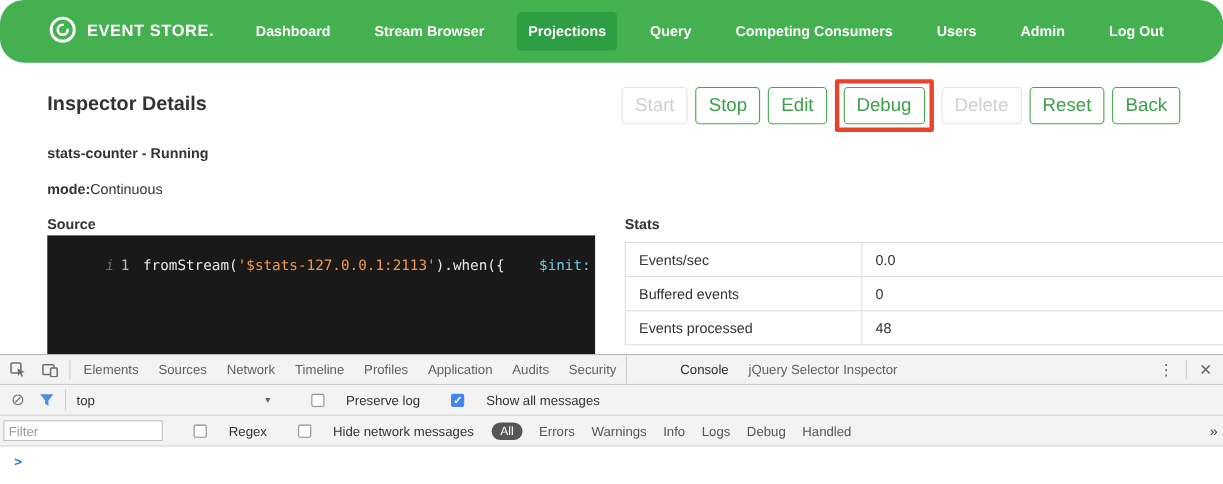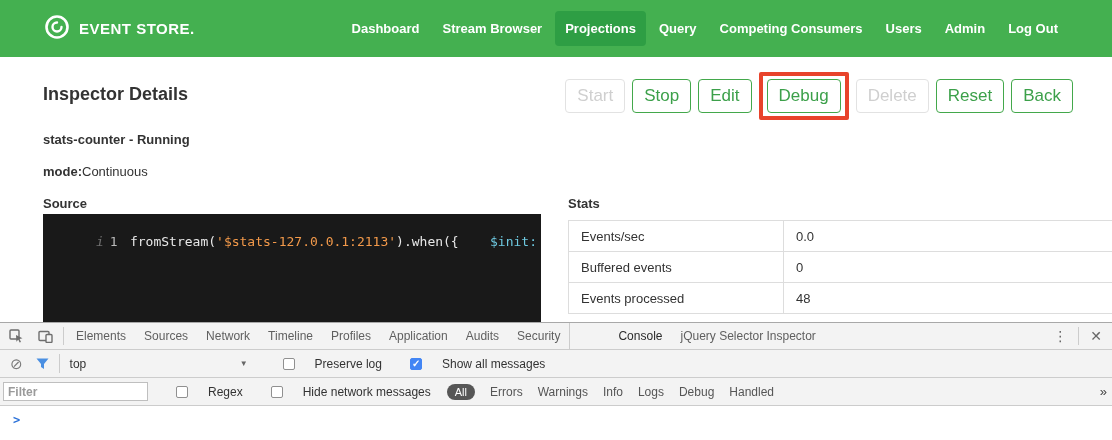--- a/index.html
+++ b/index.html
@@ -1,23 +1,23 @@
 <!DOCTYPE html>
 <html><head>
 <meta charset="utf-8">
 <style>
   * { box-sizing: border-box; margin: 0; padding: 0; }
   html, body { background: #fff; }
   body { font-family: "Liberation Sans", sans-serif; }
   .screen { position: relative; width: 1112px; height: 440px; overflow: hidden; background: #fff; }
 
   
-  .navbar { position: absolute; top: 0; left: 0; right: 0; height: 57px; background: #44b050; display: flex; align-items: center; padding: 0 44px; }
+  .navbar { position: absolute; top: 0; left: 0; right: 0; height: 57px; background: #44b050; display: flex; align-items: center; padding: 0 44px; border-radius: 22px; }
   .brand { display: flex; align-items: center; gap: 9px; color: #fff; font-weight: bold; font-size: 15px; letter-spacing: 0.5px; }
-  .nav-items { margin-left: auto; display: flex; align-items: center; gap: 3px; }
+  .nav-items { margin-left: auto; display: flex; align-items: center; gap: 20px; }
   .nav-item { color: #fff; font-size: 13px; font-weight: bold; padding: 10px 10px; cursor: pointer; white-space: nowrap; }
   .nav-item.active { background: #2e9e44; border-radius: 4px; }
 
   
   .page-title { position: absolute; left: 43px; top: 84px; font-size: 18px; font-weight: bold; color: #333; }
   .actions { position: absolute; top: 72px; right: 39px; height: 48px; display: flex; align-items: center; gap: 7px; }
   .btn { background: #fff; border: 1px solid #43a84b; color: #3ca04a; font-size: 17px; padding: 6px 11px; border-radius: 4px; font-family: inherit; cursor: pointer; white-space: nowrap; }
   .btn.disabled { border-color: #e2e2e2; color: #cfcfcf; cursor: default; }
   .debug-highlight { border: 4px solid #e8432b; border-radius: 2px; padding: 3px 4px; display: flex; align-items: center; }
 
@@ -57,21 +57,21 @@
   .clear-icon { font-size: 15px; color: #7a7a7a; padding: 0 6px; cursor: pointer; line-height: 1; }
   .funnel-btn { padding: 0 7px; display: flex; align-items: center; cursor: pointer; }
   .context-select { width: 192px; display: flex; align-items: center; justify-content: space-between; padding: 0 7px; color: #333; cursor: pointer; }
   .context-arrow { font-size: 8px; color: #666; }
   .cb-group { display: flex; align-items: center; gap: 20px; margin-left: 28px; color: #333; cursor: pointer; }
   .checkbox { width: 12px; height: 12px; border: 1px solid #909090; border-radius: 2px; background: #fff; display: inline-block; position: relative; flex-shrink: 0; }
   .checkbox.checked { background: #4285f4; border-color: #4285f4; }
   .checkbox.checked::after { content: "✓"; color: #fff; font-size: 10px; font-weight: bold; position: absolute; left: 1px; top: -1px; }
 
   .dt-filter { height: 28px; padding: 0 2px; }
-  .filter-input { width: 145px; height: 19px; border: 1px solid #bfbfbf; background: #fff; font-size: 12px; padding: 0 4px; font-family: inherit; margin-left: 1px; font-weight: bold; }
+  .filter-input { width: 145px; height: 19px; border: 1px solid #bfbfbf; background: #fff; font-size: 12px; padding: 0 4px; font-family: inherit; margin-left: 1px; }
   .filter-input::placeholder { color: #9a9a9a; }
   .level-all { background: #565656; color: #fff; border-radius: 9px; padding: 2px 8px; font-size: 11px; margin-left: 16px; cursor: pointer; }
   .level { margin-left: 15px; color: #555; cursor: pointer; }
   .dt-overflow { margin-left: auto; color: #444; padding: 0 3px; font-size: 13px; cursor: pointer; }
 
   .dt-console { height: 34px; background: #fff; position: relative; }
   .prompt { position: absolute; left: 13px; top: 7px; color: #2c72d9; font-weight: bold; font-size: 12px; font-family: "DejaVu Sans Mono", monospace; }
 </style>
 </head>
 <body>

